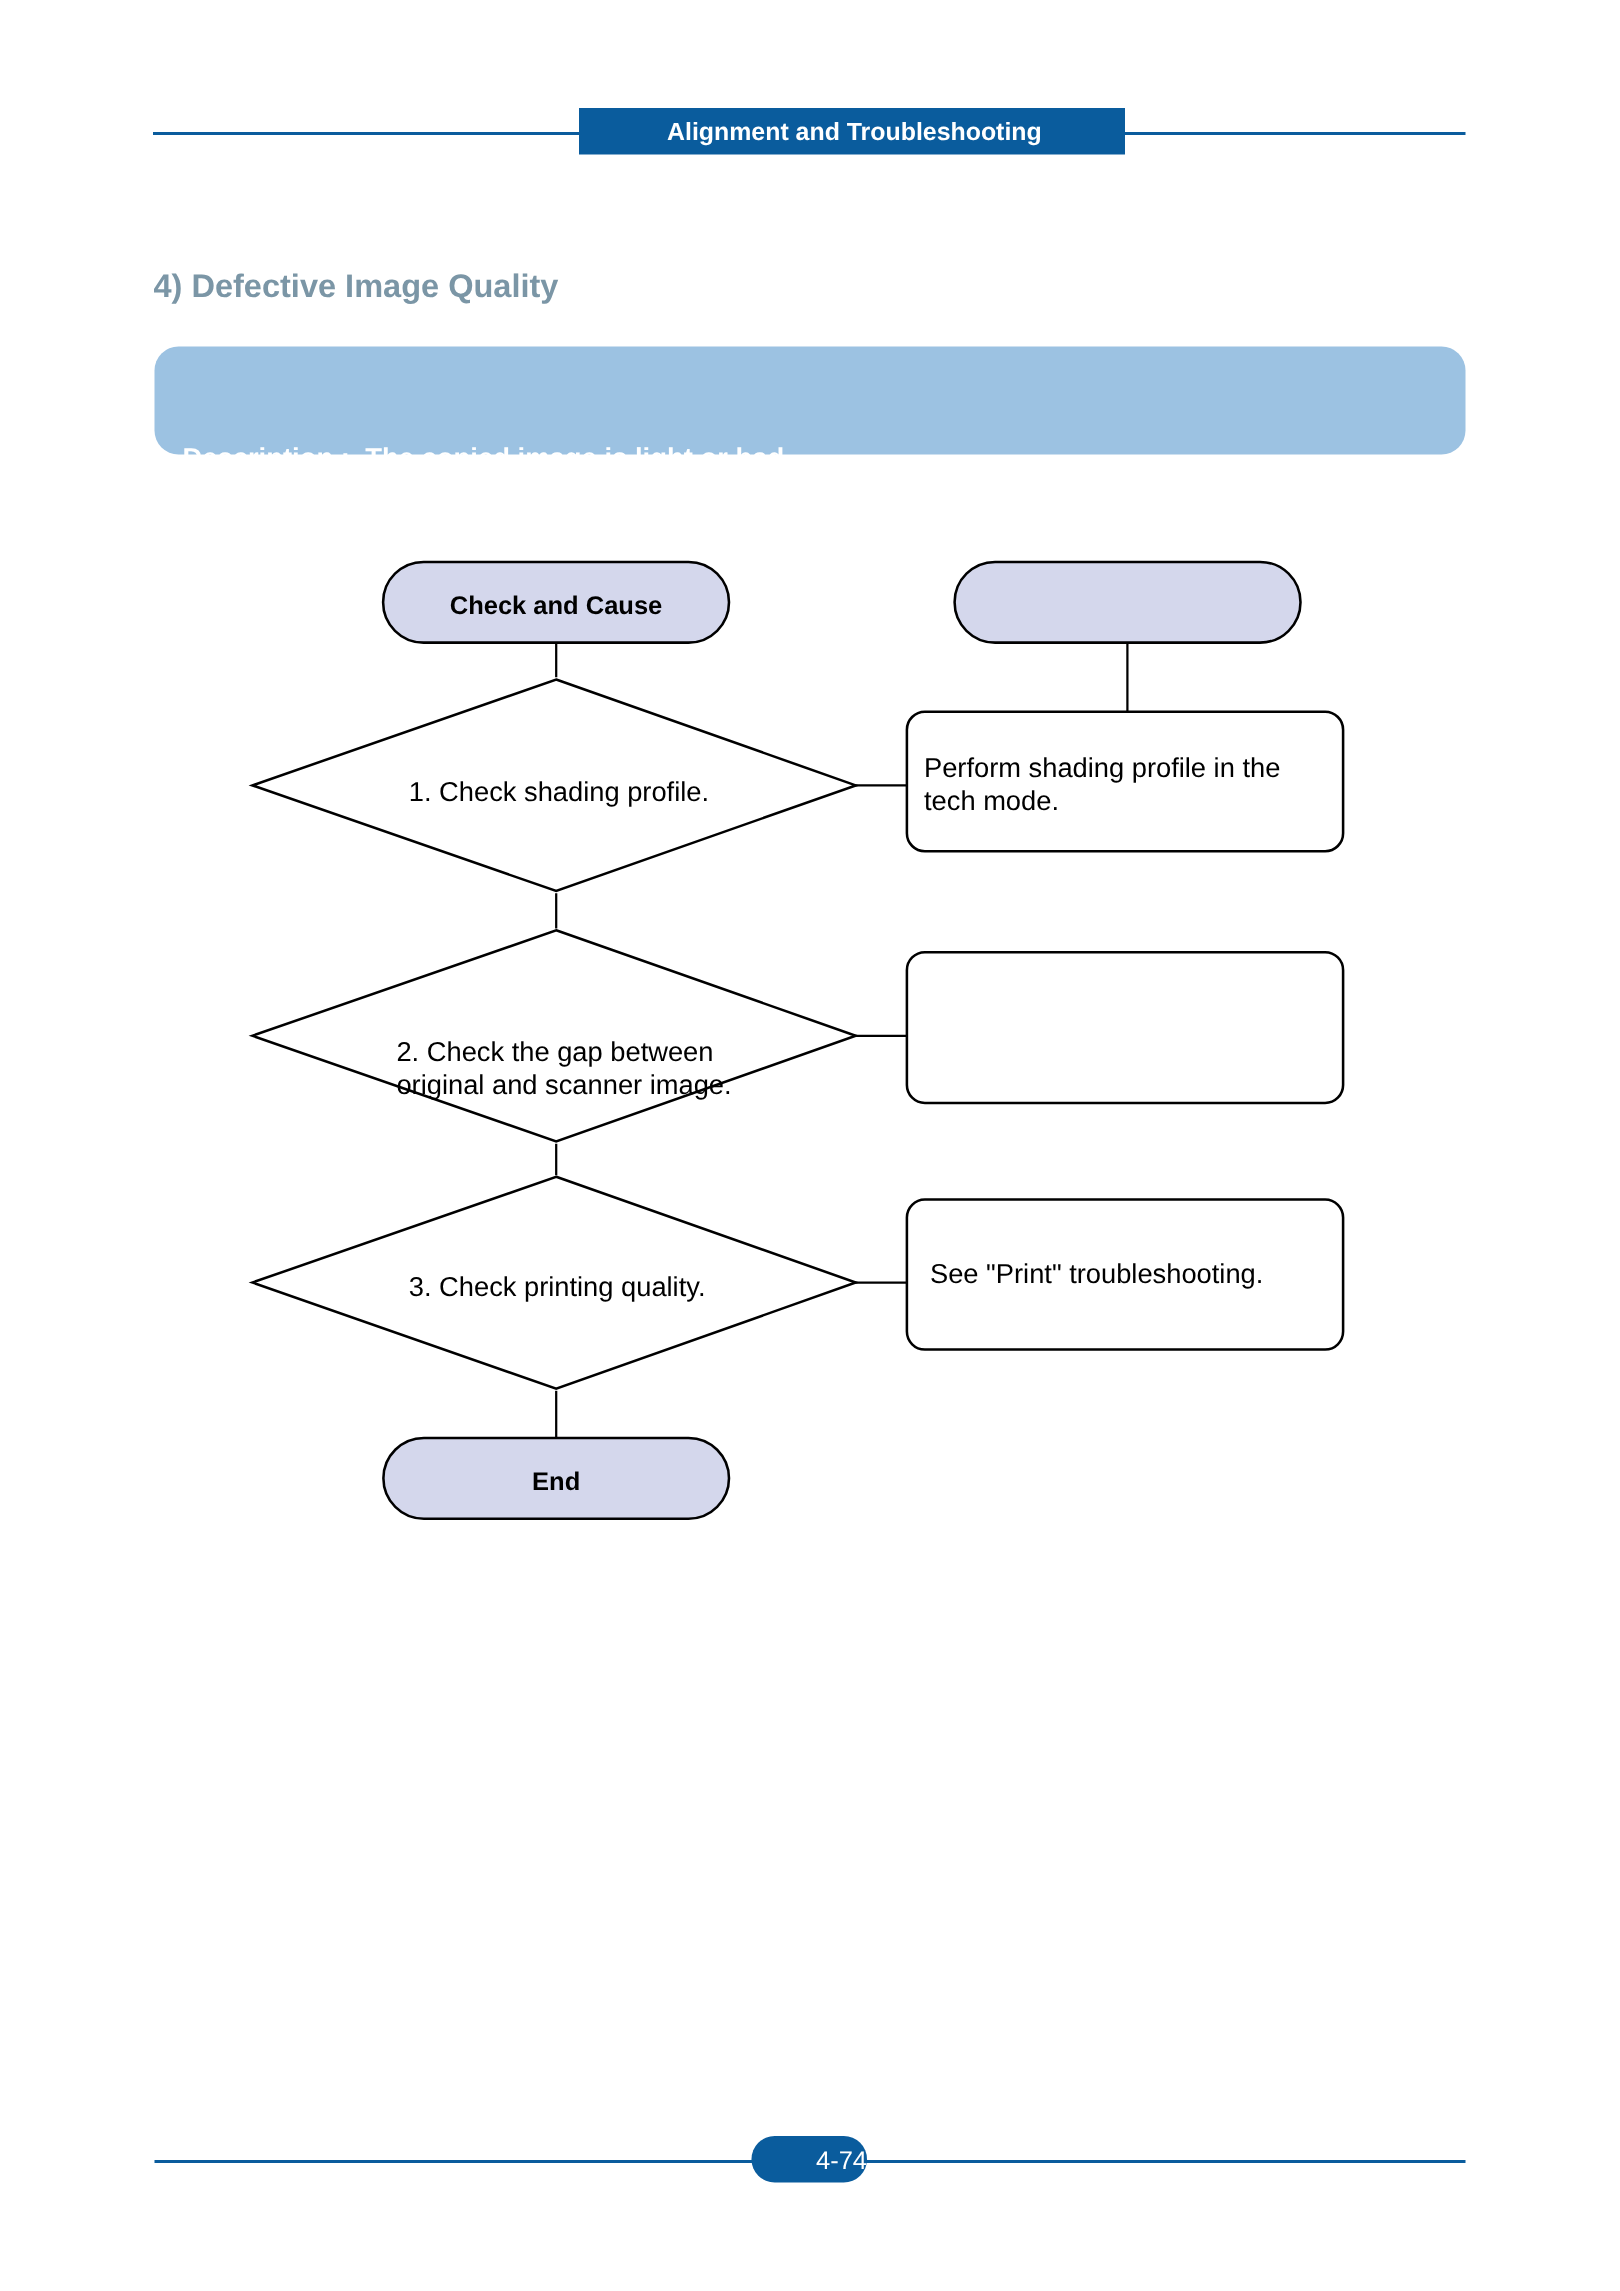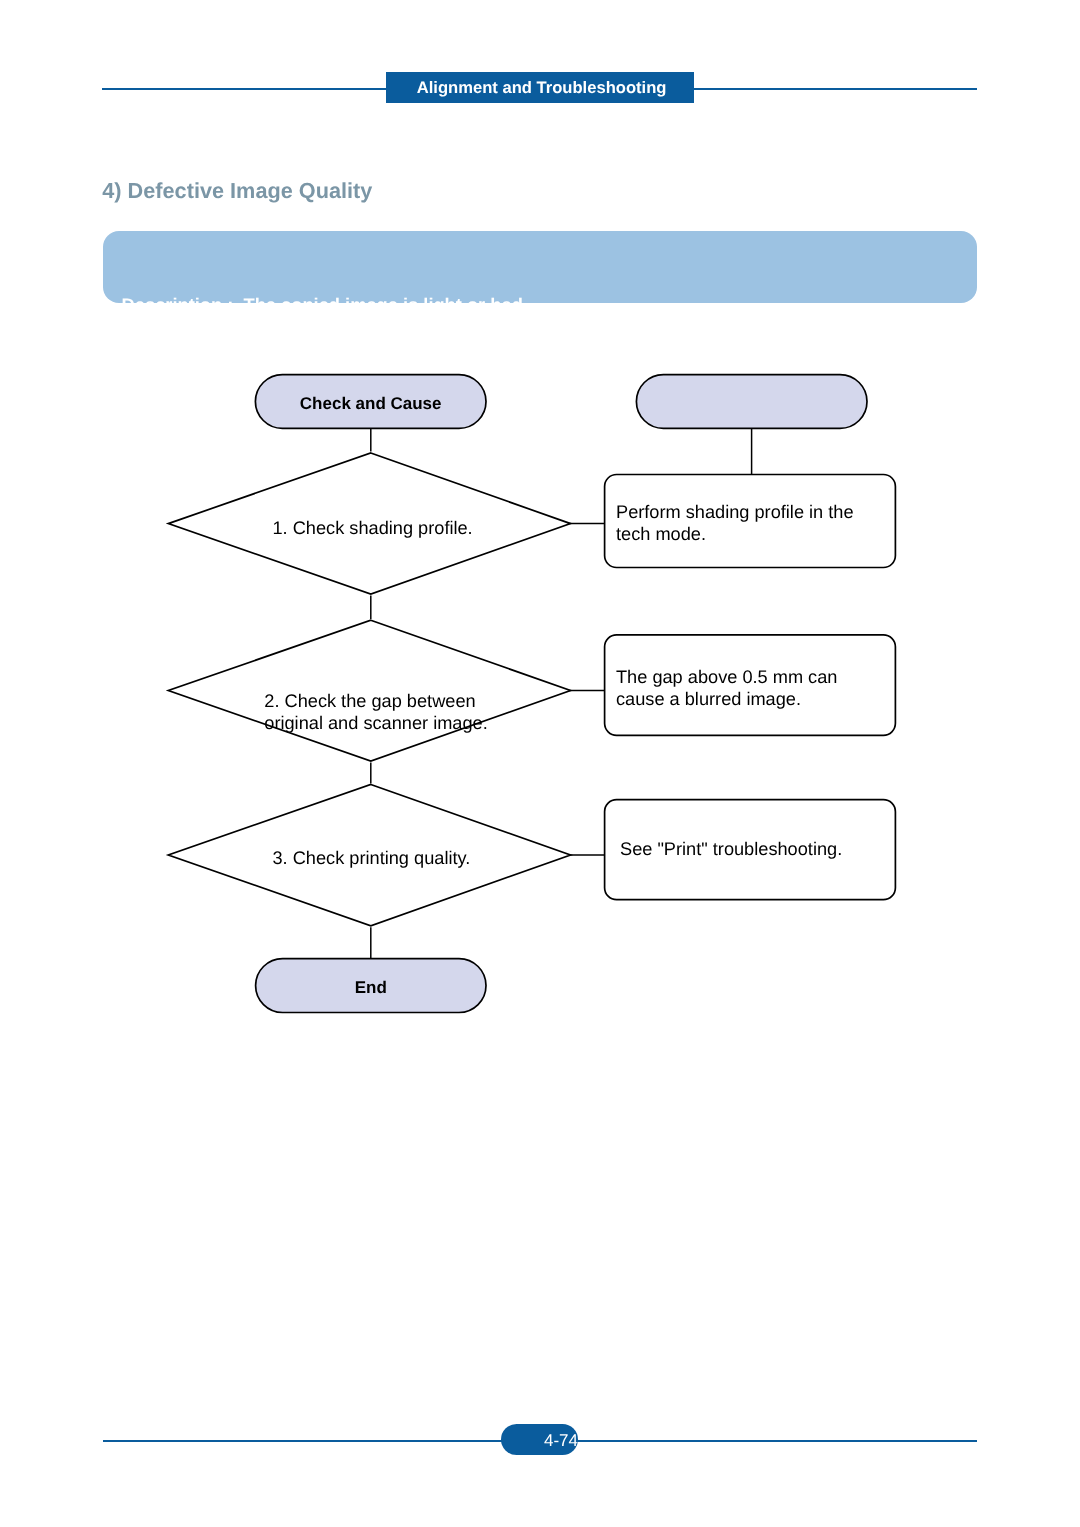--- a/index.html
+++ b/index.html
@@ -1,20 +1,20 @@
 <!DOCTYPE html>
 <html><head>
 <meta charset="utf-8">
 <style>
   html,body{margin:0;padding:0;}
   body{width:1080px;height:1527px;background:#ffffff;font-family:"Liberation Sans",sans-serif;position:relative;overflow:hidden;-webkit-font-smoothing:antialiased;text-rendering:geometricPrecision;}
   .page{position:absolute;inset:0;}
   
   #header-rule{position:absolute;left:102px;top:87.5px;width:875px;height:2px;background:#0A5C9D;}
-  #header-badge{position:absolute;left:386px;top:71.8px;width:308px;height:30.8px;background:#0A5C9D;display:flex;align-items:center;justify-content:center;}
+  #header-badge{position:absolute;left:386px;top:71.8px;width:364px;height:30.8px;background:#0A5C9D;display:flex;align-items:center;justify-content:center;}
   #header-badge span{color:#ffffff;font-size:16.6px;font-weight:bold;line-height:1;position:relative;top:1.3px;left:1.6px;}
   
   #section-title{position:absolute;left:102.3px;top:179.6px;font-size:21.7px;line-height:1;font-weight:bold;color:#7B96A6;}
   
   #desc-box{position:absolute;left:103px;top:231px;width:874px;height:71.5px;background:#9CC2E2;border-radius:16px;}
   #desc-text{position:absolute;left:121.6px;top:258.4px;color:#ffffff;font-size:18.3px;font-weight:bold;white-space:pre;line-height:1;margin-top:38px;}
   
   #footer-rule{position:absolute;left:103px;top:1439.6px;width:874px;height:2px;background:#0A5C9D;}
   #footer-badge{position:absolute;left:501px;top:1424px;width:77px;height:31px;background:#0A5C9D;border-radius:15.5px;display:flex;align-items:center;justify-content:flex-end;}
   #footer-badge span{color:#ffffff;font-size:17px;line-height:1;position:relative;top:0.5px;}
@@ -69,15 +69,14 @@
   </svg>
 
   <div class="lbl bold ctr" style="left:255.4px;top:377.0px;width:230.6px;height:53.8px;"><span>Check and Cause</span></div>
   <div class="lbl bold ctr" style="left:255.6px;top:960.6px;width:230.4px;height:53.9px;"><span>End</span></div>
 
   <div class="lbl" style="left:272.5px;top:517.8px;"><div>1. Check shading profile.</div></div>
   <div class="lbl" style="left:264.3px;top:691px;"><div>2. Check the gap between</div><div>original and scanner image.</div></div>
   <div class="lbl" style="left:272.5px;top:847.5px;"><div>3. Check printing quality.</div></div>
 
   <div class="lbl" style="left:616px;top:502px;"><div>Perform shading profile in the</div><div>tech mode.</div></div>
-  <div class="lbl" style="left:616px;top:667px;"><div>The gap above 0.5 mm can</div><div>cause a blurred image.</div></div>
   <div class="lbl" style="left:620px;top:839px;"><div>See "Print" troubleshooting.</div></div>
 </div>
 
 </body></html>

